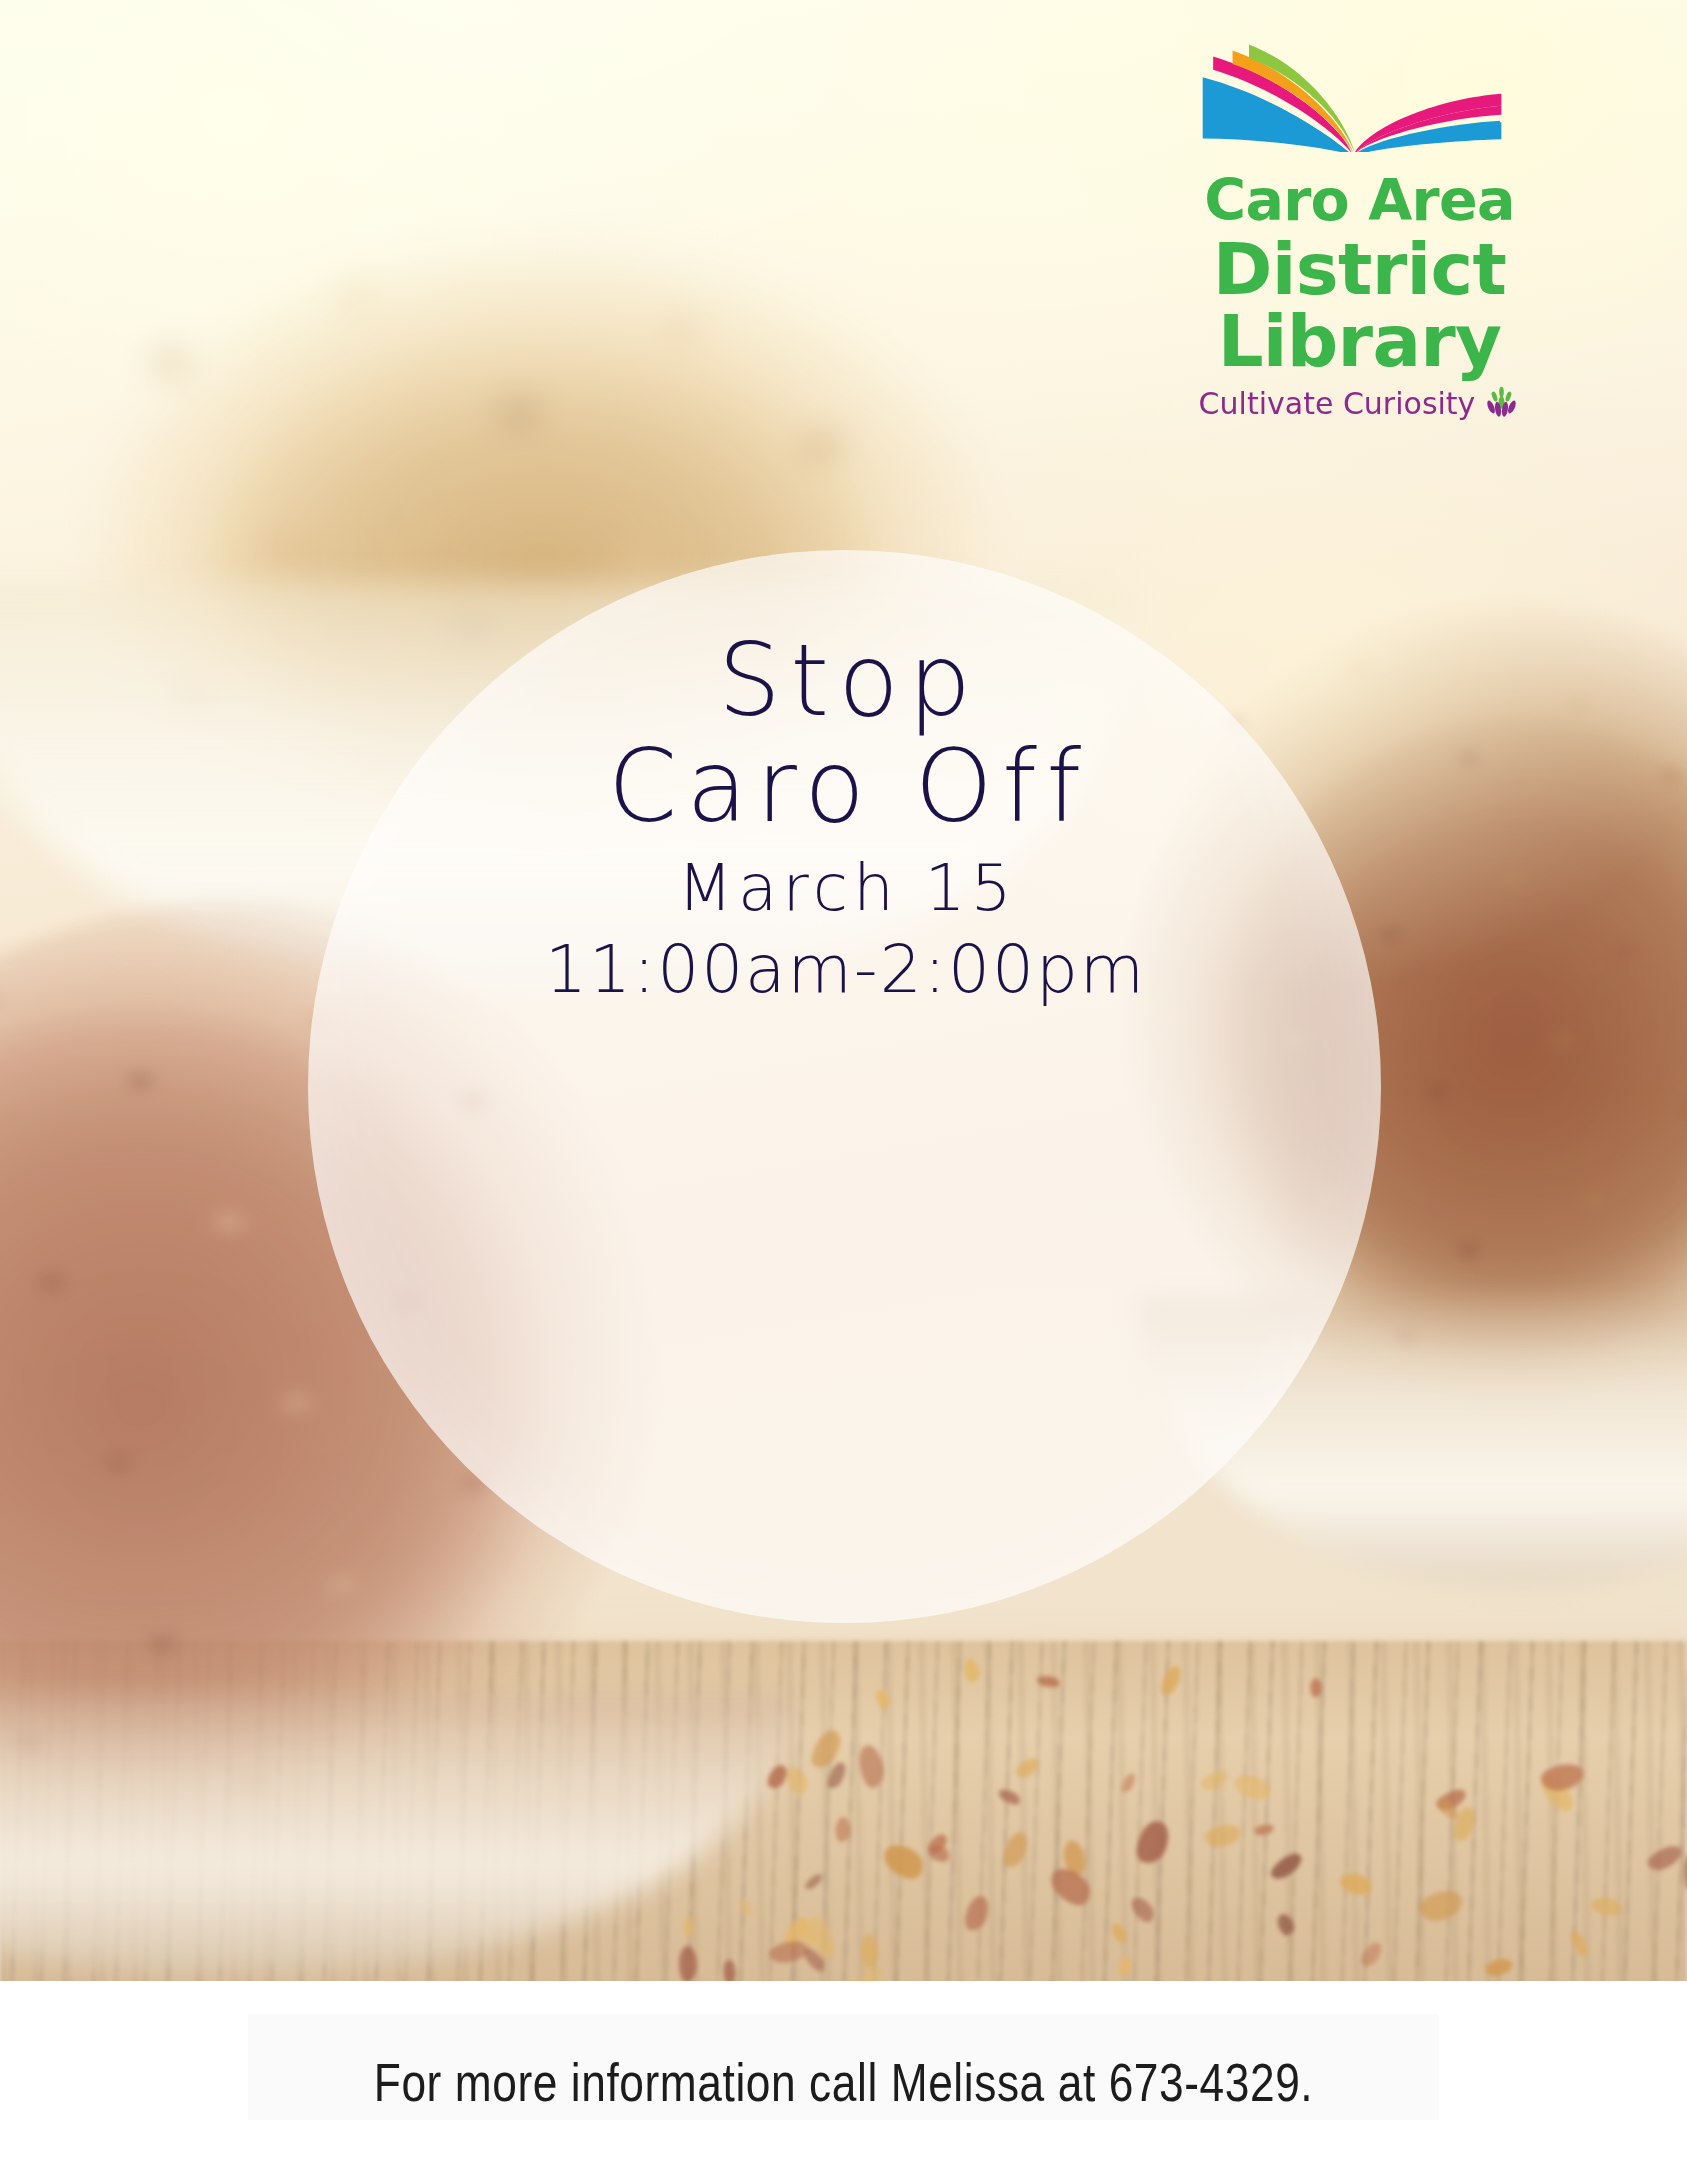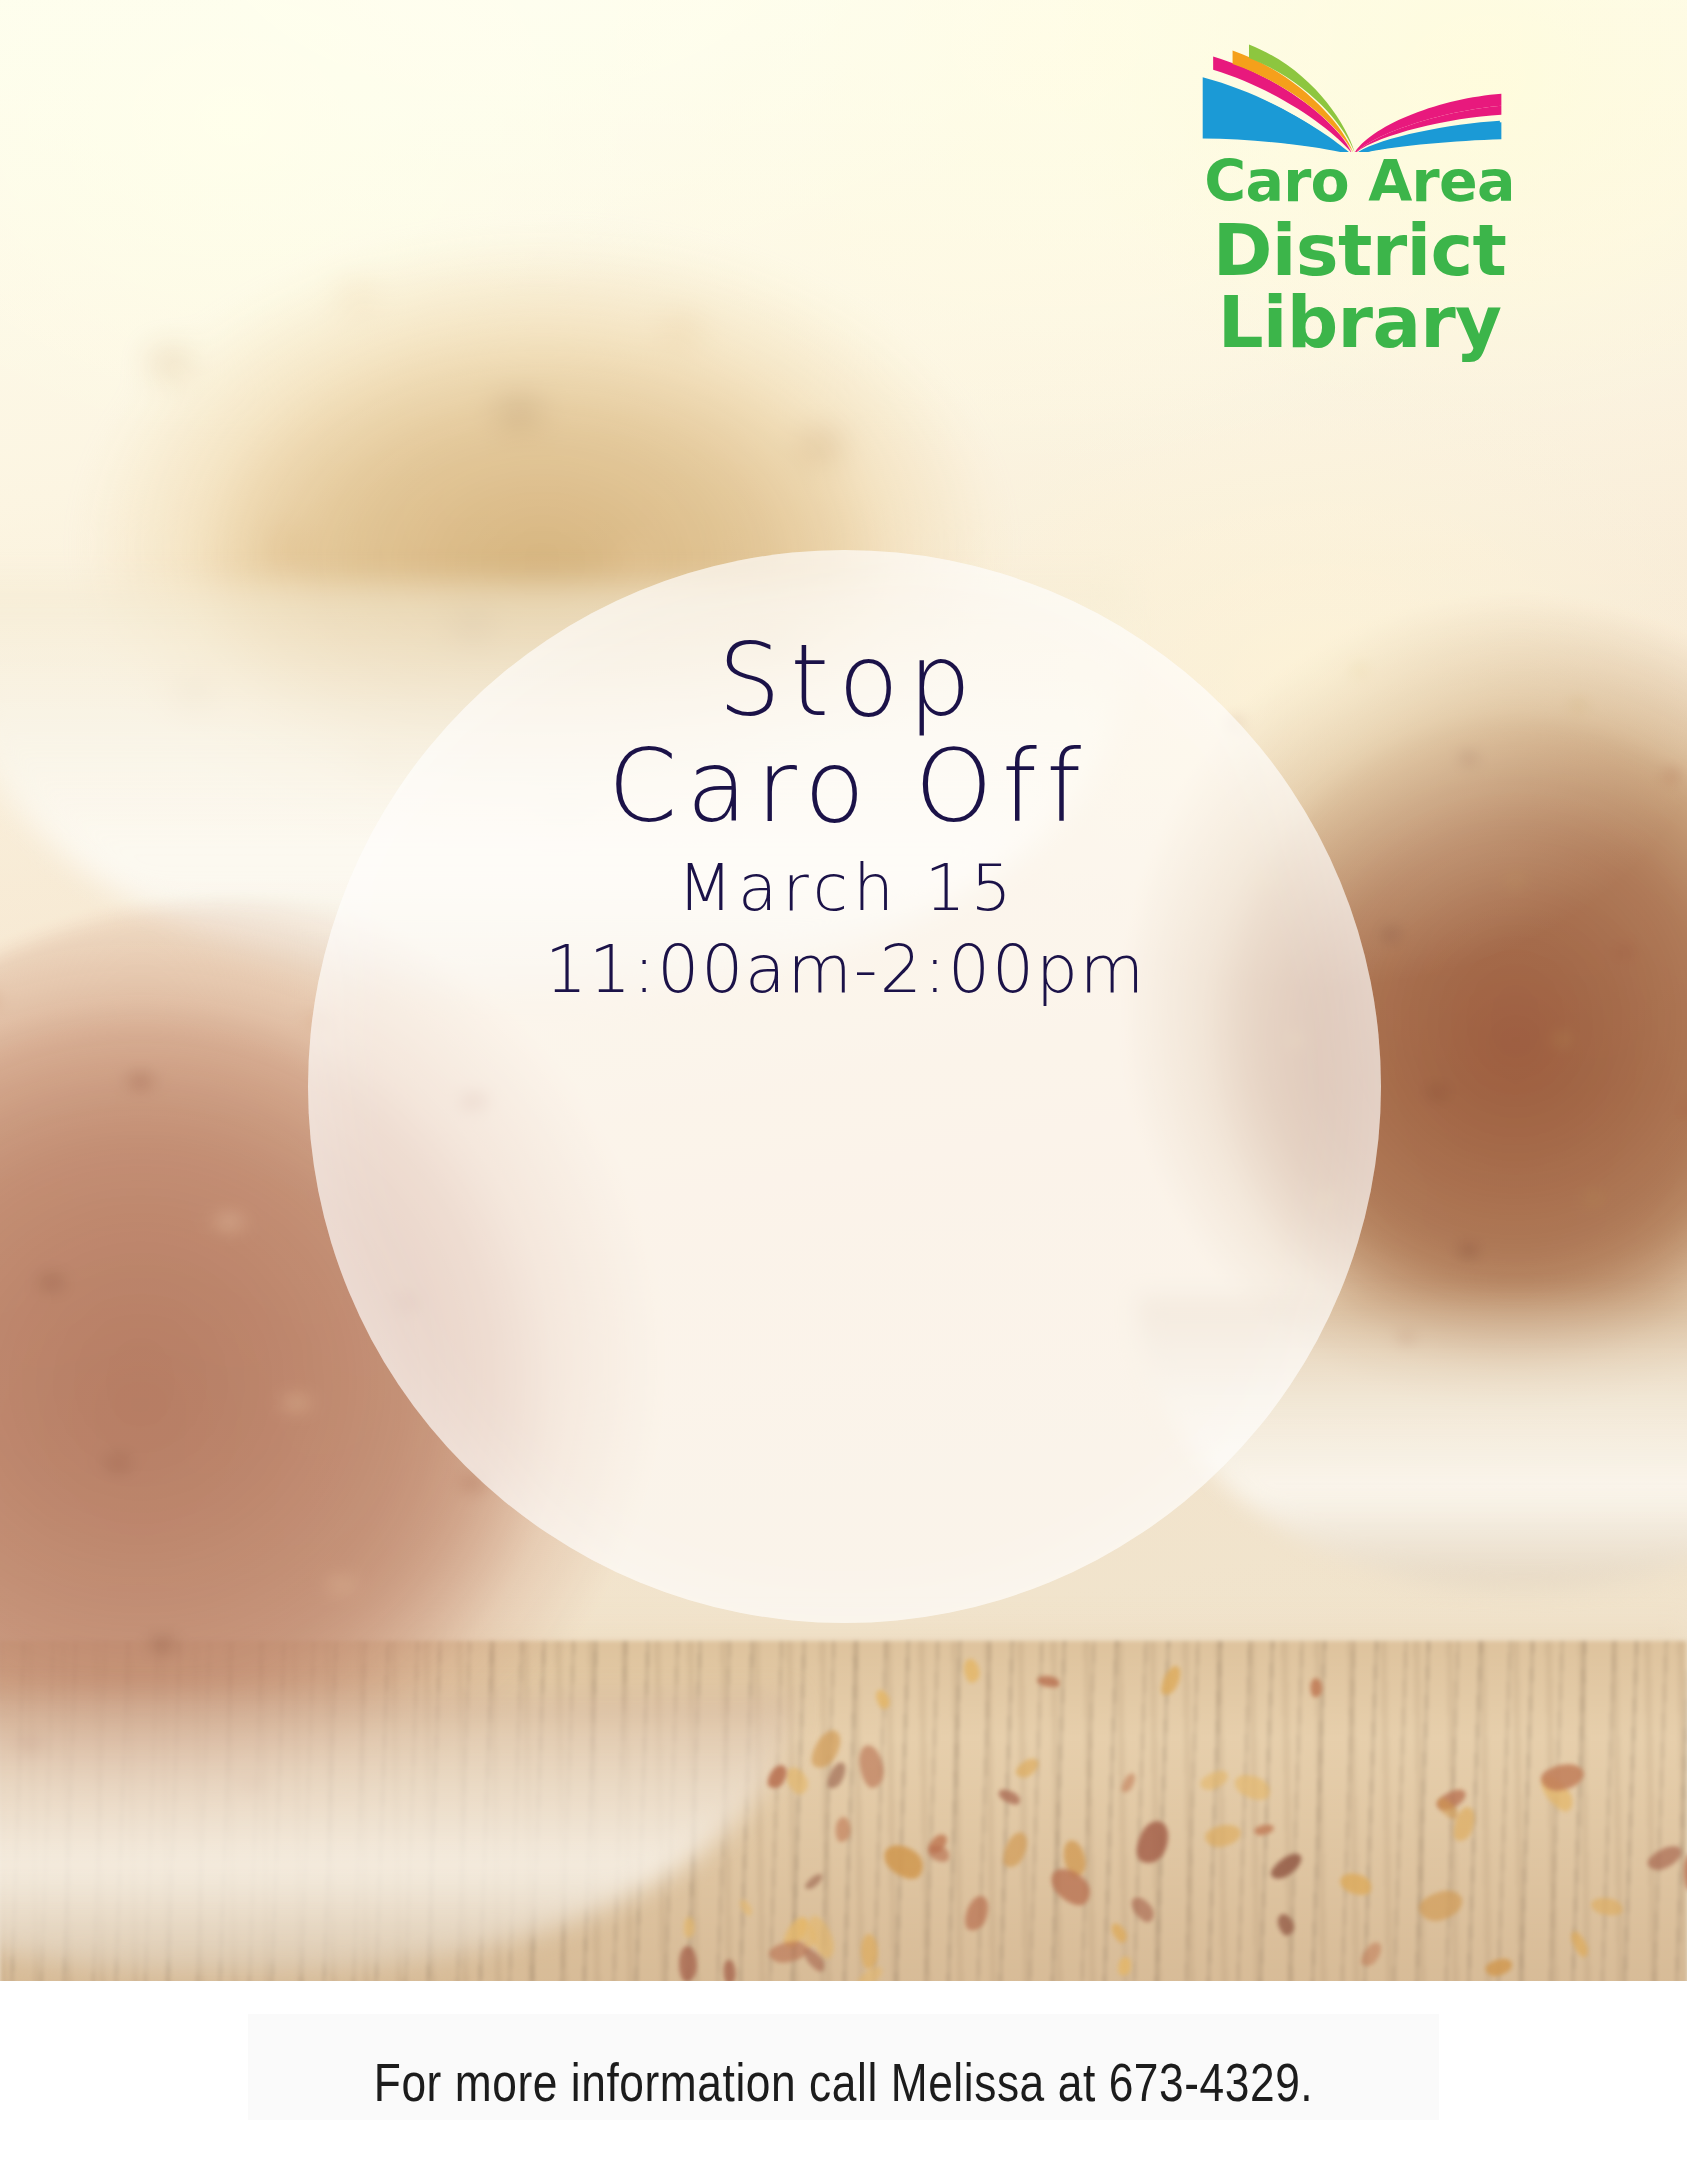--- a/index.html
+++ b/index.html
@@ -234,21 +234,21 @@
     text-align:center;
   }
   #logo-book { width:100%; height:112px; display:block; }
   .logo-name {
     font-family:"DejaVu Sans", sans-serif;
     font-weight:bold;
     color:#3cb54a;
     letter-spacing:-0.7px;
     line-height:1.0;
   }
-  #logo-line1 { font-size:57px; margin-top:1px; }
+  #logo-line1 { font-size:57px; margin-top:20px; }
   #logo-line2 { font-size:72px; margin-top:4px; }
   #tagline-row {
     display:flex; align-items:center; justify-content:center;
     gap:8px; margin-top:8px;
   }
   #tagline {
     font-family:"DejaVu Sans", sans-serif;
     font-size:30px;
     color:#8d2a8f;
     letter-spacing:0px;
@@ -378,20 +378,33 @@
 
       <path d="M132 6 L132 24 C214 56 262 118 274 152 C262 110 214 38 132 6 Z" fill="#8dc63f"></path>
 
       <path d="M274 152 C300 124 396 94 470 88 L470 72 C390 78 300 112 274 150 Z" fill="#e8197d"></path>
       <path d="M274 152 C300 128 398 104 470 100 L470 88 C396 94 300 124 274 152 Z" fill="#e8197d"></path>
       <path d="M274 153 C300 132 398 112 468 108 L468 132 C400 134 310 142 276 154 Z" fill="#1b9ad6"></path>
       <path d="M274 153 C304 134 400 114 470 110 L470 133 C400 135 308 144 274 154 Z" fill="#1b9ad6"></path>
     </svg>
     <div class="logo-name" id="logo-line1">Caro Area</div>
     <div class="logo-name" id="logo-line2">District Library</div>
+    <div id="tagline-row">
+      <div id="tagline">Cultivate Curiosity</div>
+      <svg id="sprout" viewBox="0 0 64 64" aria-hidden="true">
+        <ellipse cx="32" cy="12" rx="4" ry="9" fill="#5cb944"></ellipse>
+        <ellipse cx="20" cy="20" rx="4" ry="9" fill="#5cb944" transform="rotate(-20 20 20)"></ellipse>
+        <ellipse cx="44" cy="20" rx="4" ry="9" fill="#5cb944" transform="rotate(20 44 20)"></ellipse>
+        <ellipse cx="32" cy="30" rx="5" ry="11" fill="#5cb944"></ellipse>
+        <ellipse cx="14" cy="38" rx="5" ry="12" fill="#8d2a8f" transform="rotate(-24 14 38)"></ellipse>
+        <ellipse cx="26" cy="42" rx="5" ry="13" fill="#8d2a8f" transform="rotate(-8 26 42)"></ellipse>
+        <ellipse cx="38" cy="42" rx="5" ry="13" fill="#8d2a8f" transform="rotate(8 38 42)"></ellipse>
+        <ellipse cx="50" cy="38" rx="5" ry="12" fill="#8d2a8f" transform="rotate(24 50 38)"></ellipse>
+      </svg>
+    </div>
   </div>
 
   <div id="footer">
     <div id="footer-box"></div>
   </div>
   <div id="footer-text">For more information call Melissa at 673-4329.</div>
 
 </div>
 
 

